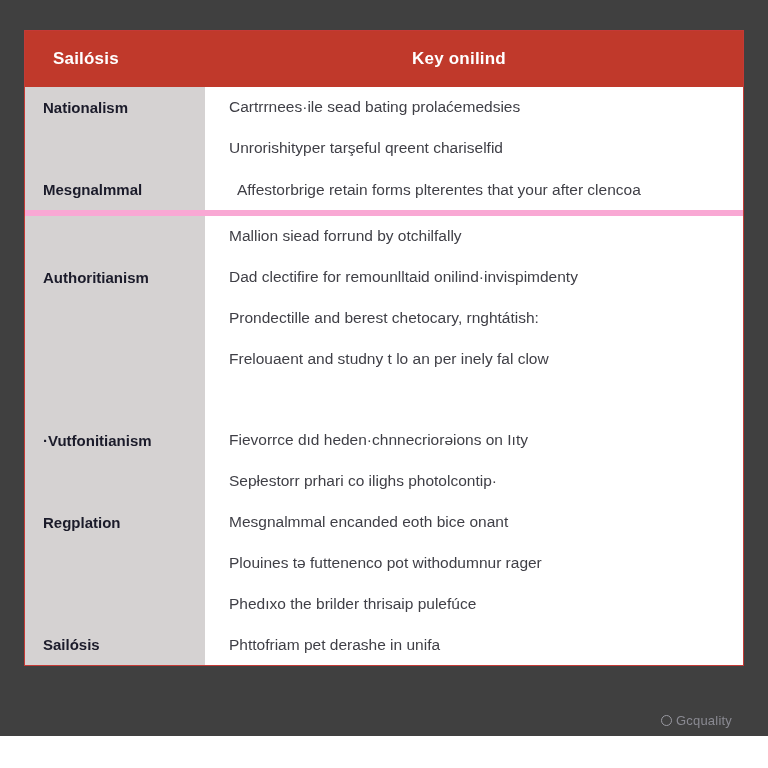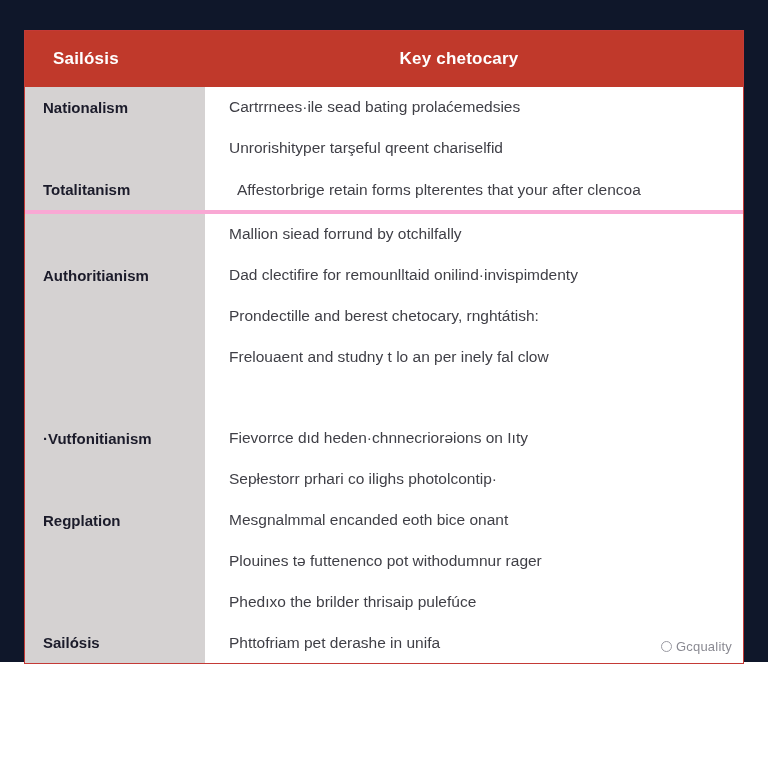--- a/index.html
+++ b/index.html
@@ -9,24 +9,24 @@
   body {
     width: 768px;
     height: 768px;
     background: #ffffff;
     font-family: "Liberation Sans", sans-serif;
     overflow: hidden;
   }
   .page {
     position: relative;
     width: 768px;
-    height: 662px;
+    height: 736px;
     box-sizing: border-box;
     padding: 30px 24px 20px 24px;
-    background: #0f172a;
+    background: #404040;
   }
   .table-wrap {
     position: relative;
     width: 720px;
     margin: 0 auto;
     border: 1px solid #c43a36;
     box-sizing: border-box;
     background: #ffffff;
   }
   .thead {
@@ -84,21 +84,21 @@
     background: #ffffff;
     color: #3f3f46;
     font-size: 15.5px;
     padding: 10px 18px 10px 24px;
     display: flex;
     align-items: center;
     line-height: 1.35;
   }
   .row.sep-top .cell-left,
   .row.sep-top .cell-right {
-    border-top: 4px solid #f9a8d4;
+    border-top: 6px solid #f9a8d4;
   }
   .twoline .cell-right {
     line-height: 1.38;
     margin-left: 8px;
   }
   .footer {
     position: absolute;
     right: 36px;
     bottom: 8px;
     font-size: 13px;
@@ -117,37 +117,37 @@
 </style>
 </head>
 <body>
 
 <div class="page">
 
   <div class="table-wrap">
 
     <div class="thead">
       <div class="th th-left">Sailósis</div>
-      <div class="th th-right">Key chetocary</div>
+      <div class="th th-right">Key onilind</div>
     </div>
 
     <div class="tbody">
 
       <div class="row">
         <div class="cell-left">Nationalism</div>
         <div class="cell-right">Cartrrnees·ile sead bating prolaćemedsies</div>
       </div>
 
       <div class="row">
         <div class="cell-left empty"></div>
         <div class="cell-right">Unrorishityper tarşeful qreent chariselfid</div>
       </div>
 
       <div class="row twoline">
-        <div class="cell-left">Totalitanism</div>
+        <div class="cell-left">Mesgnalmmal</div>
         <div class="cell-right">Affestorbrige retain forms plterentes that your after clencoa</div>
       </div>
 
       <div class="row sep-top">
         <div class="cell-left empty"></div>
         <div class="cell-right">Mallion siead forrund by otchilfally</div>
       </div>
 
       <div class="row">
         <div class="cell-left">Authoritianism</div>

